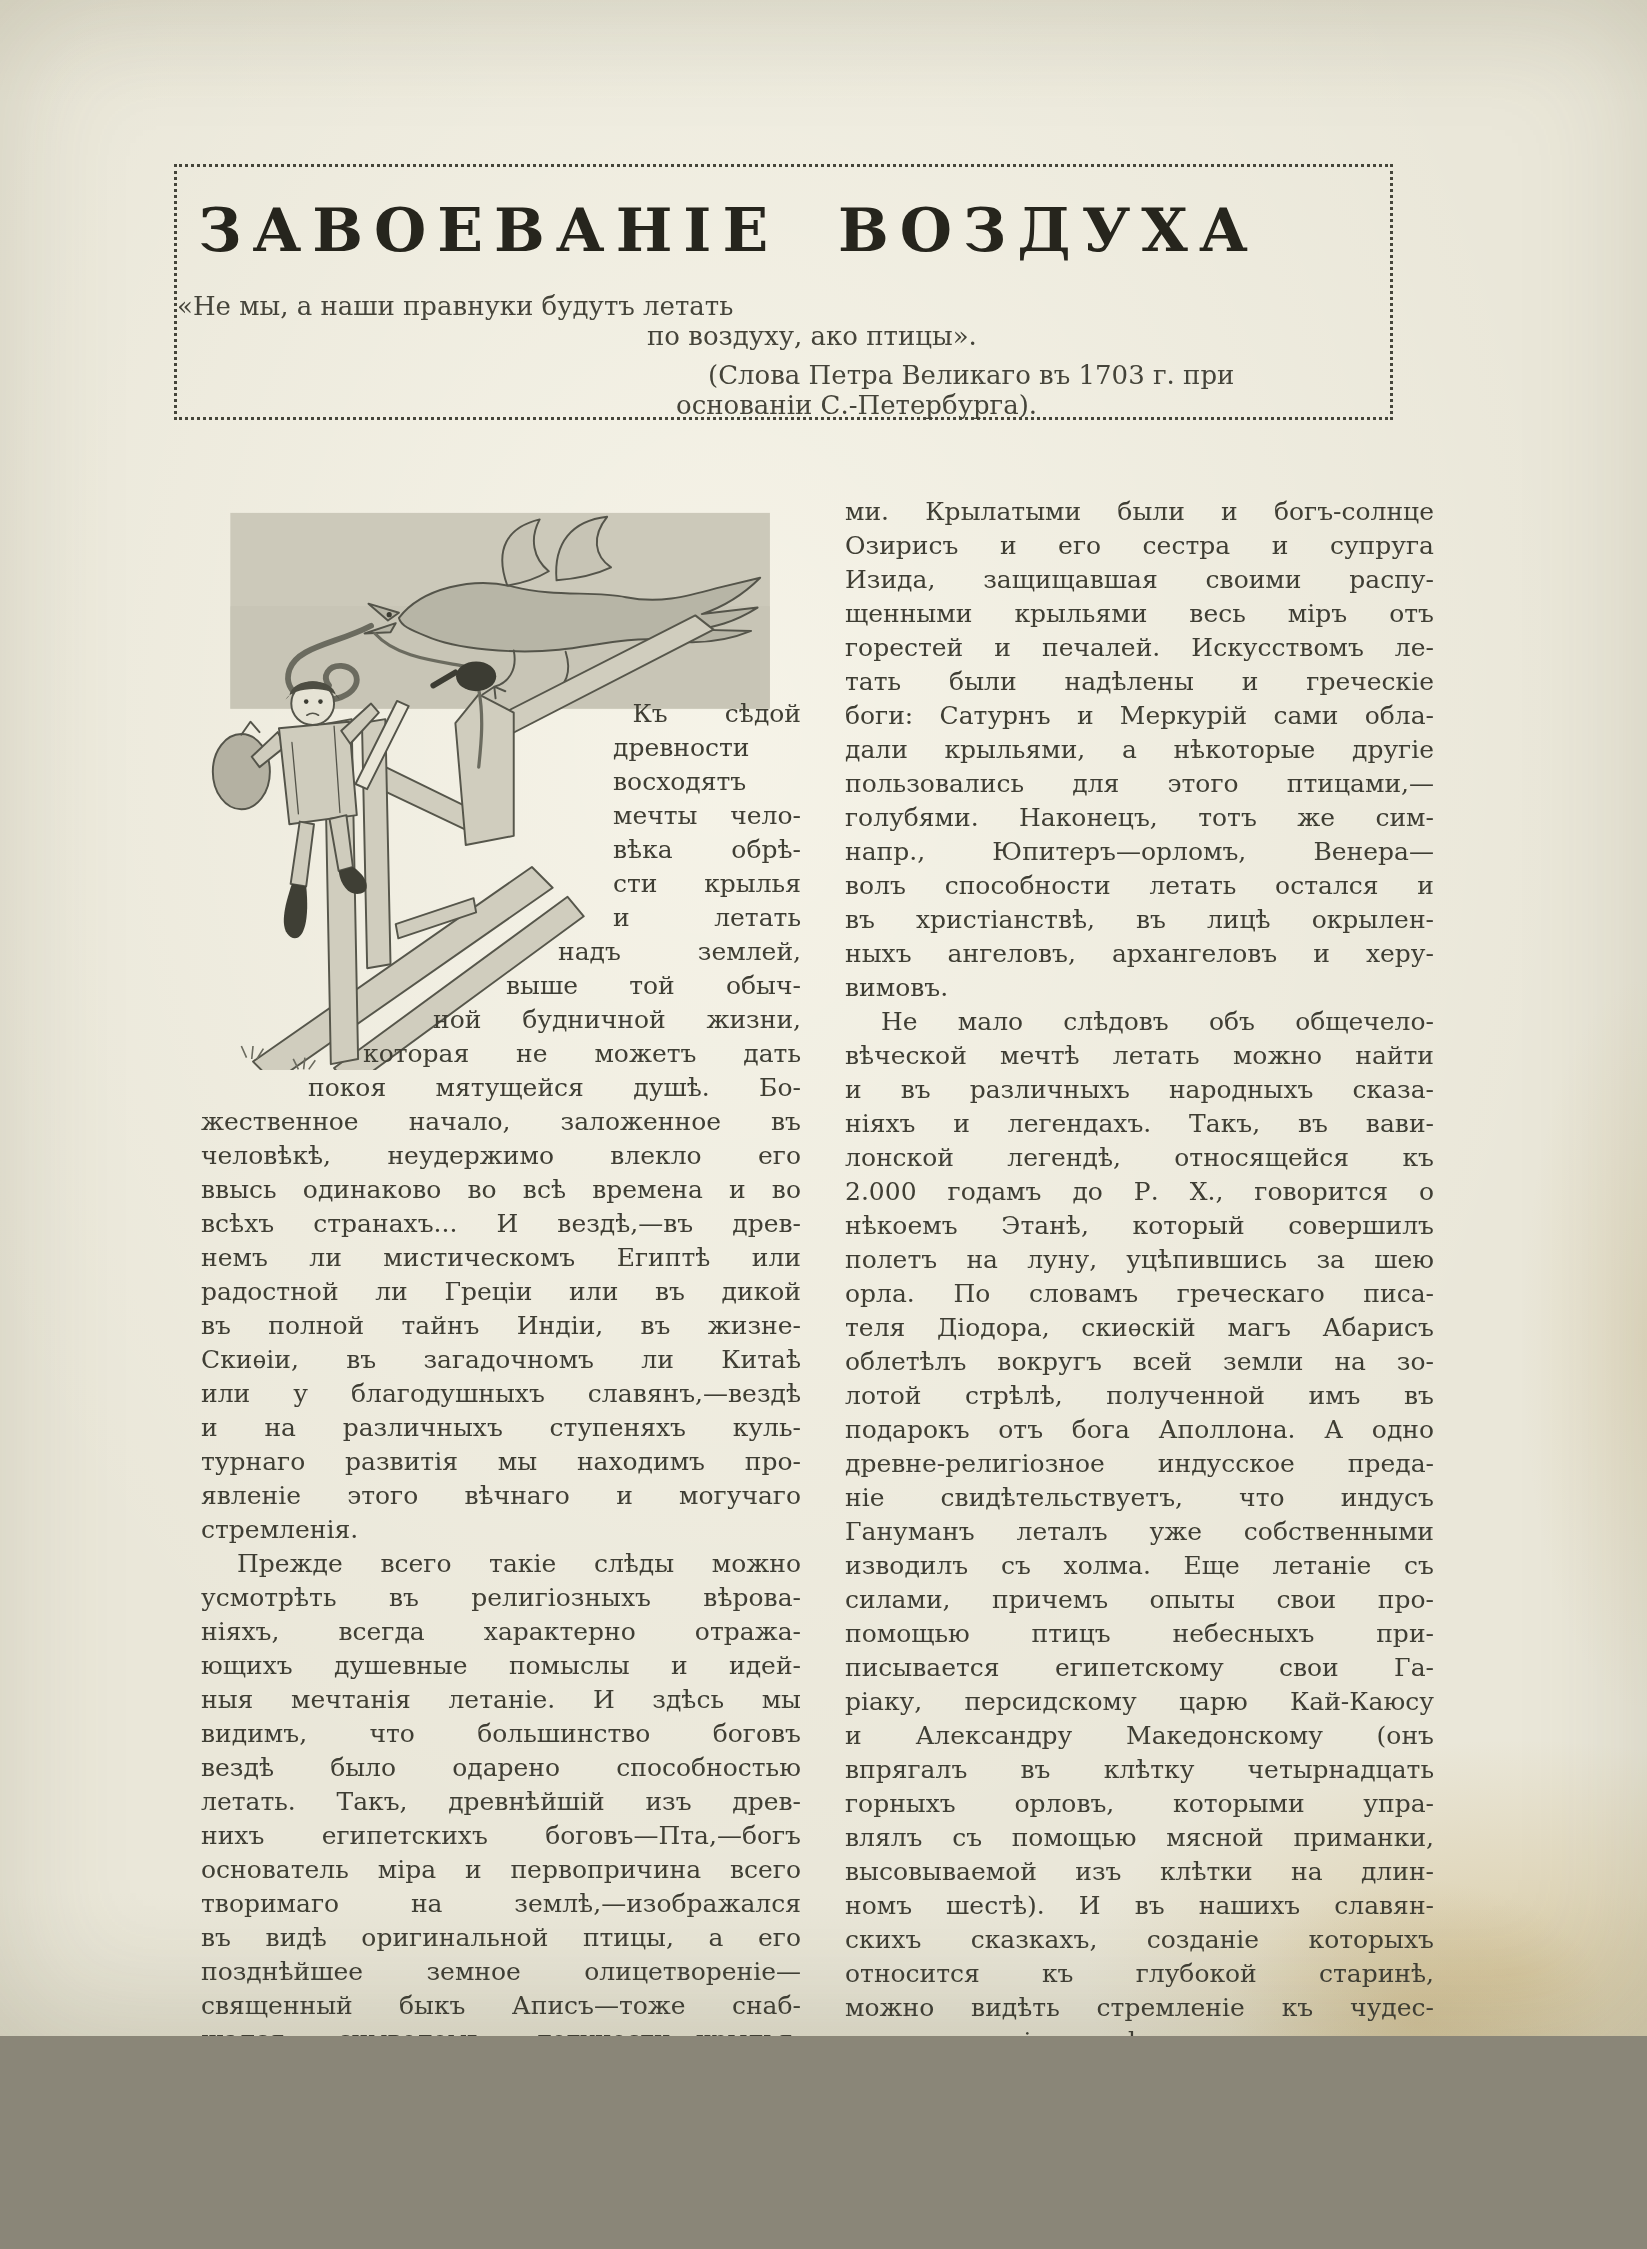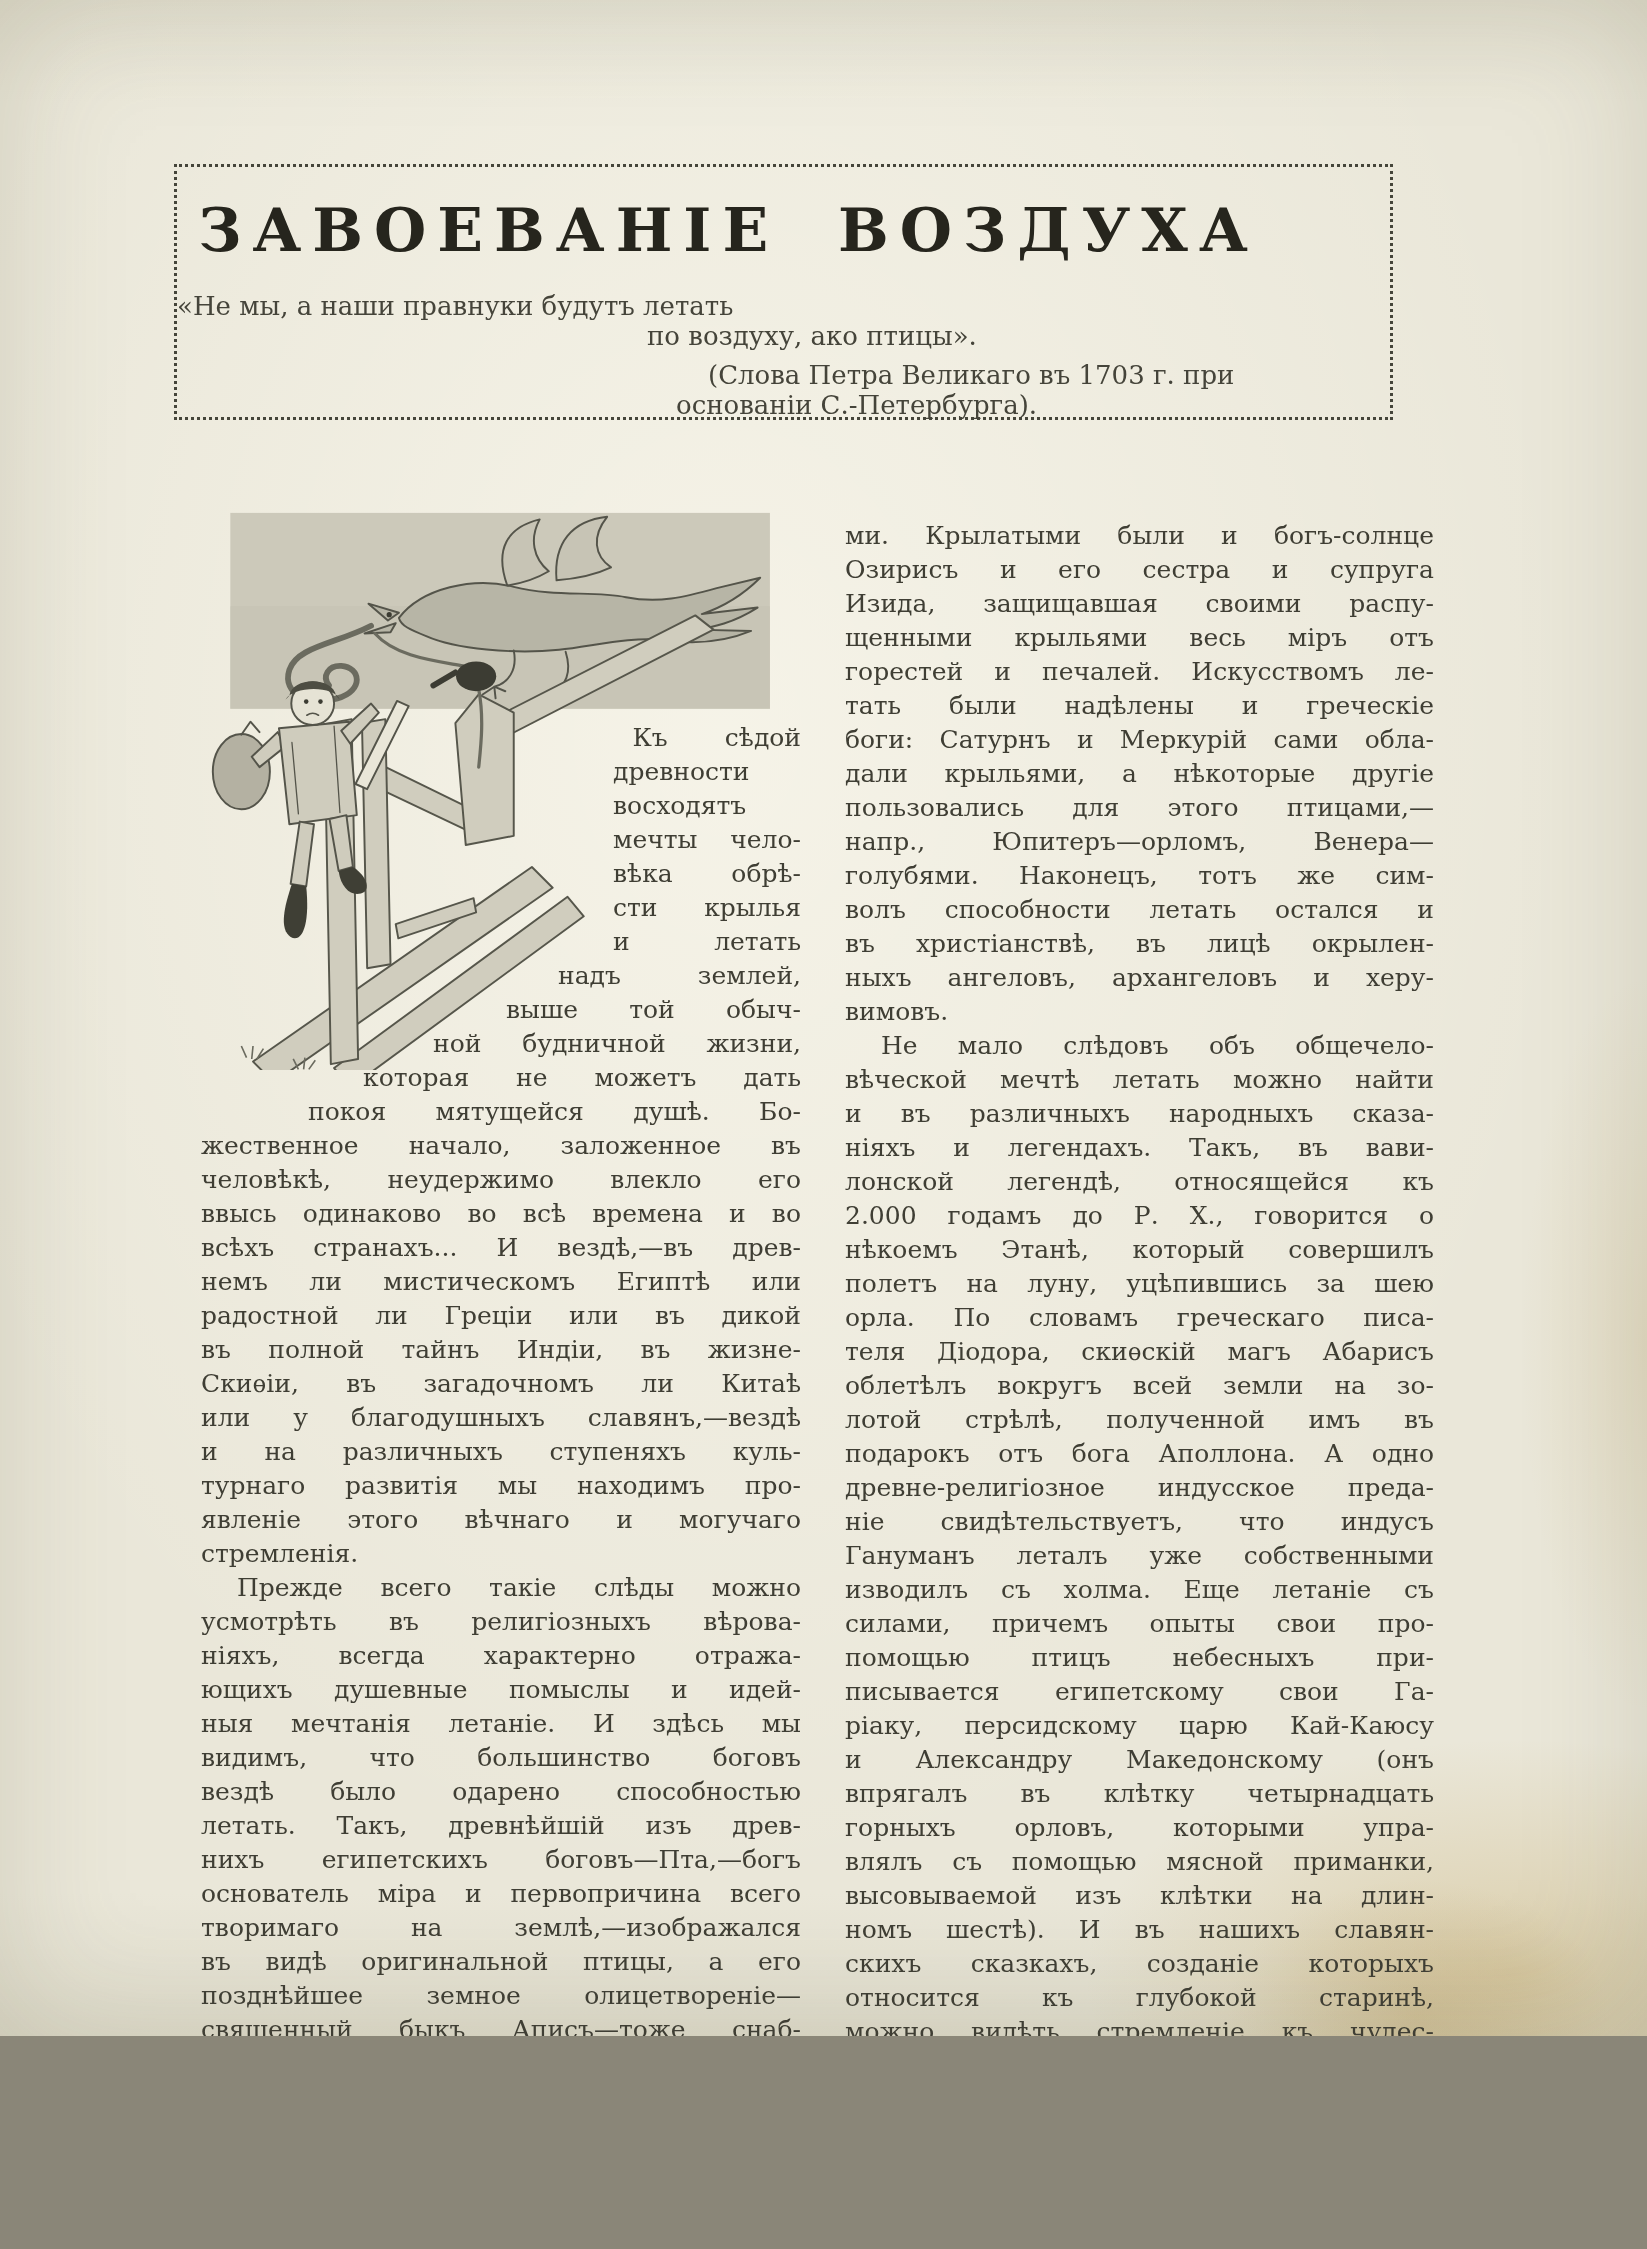--- a/index.html
+++ b/index.html
@@ -32,21 +32,21 @@
   .epigraph .line, .attribution .line{
     font-size:26px; line-height:30px; color:#45443a; text-align:left;
   }
   .epigraph .line:nth-child(1){}
   .epigraph .line:nth-child(2){margin-left:470px;}
   .attribution .line:nth-child(1){margin-left:531px;}
   .attribution .line:nth-child(2){margin-left:499px;}
   
   .illustration{position:absolute; left:201px; top:509px; width:571px; height:561px;}
   
-  .col{position:absolute; top:519px; color:#3f3e34; font-size:25px;}
+  .col{position:absolute; top:495px; color:#3f3e34; font-size:25px;}
   .col .line{line-height:34px; height:34px;}
   .j{text-align:justify; text-align-last:justify;}
   .pend{text-align-last:left;}
   .pfirst{text-indent:36px;}
   .col-left{left:201px; width:600px; padding-top:202px;}
   .col-right{left:845px; width:589px;}
   
   .col-left .line:nth-child(-n+7){margin-left:412px;}
   .col-left .line:nth-child(1){text-indent:19.5px;}
   .col-left .line:nth-child(8){margin-left:357px;}
@@ -173,22 +173,22 @@
   <div class="col col-right" id="col-right">
       <div class="line j">ми. Крылатыми были и богъ-солнце</div>
       <div class="line j">Озирисъ и его сестра и супруга</div>
       <div class="line j">Изида, защищавшая своими распу-</div>
       <div class="line j">щенными крыльями весь міръ отъ</div>
       <div class="line j">горестей и печалей. Искусствомъ ле-</div>
       <div class="line j">тать были надѣлены и греческіе</div>
       <div class="line j">боги: Сатурнъ и Меркурій сами обла-</div>
       <div class="line j">дали крыльями, а нѣкоторые другіе</div>
       <div class="line j">пользовались для этого птицами,—</div>
+      <div class="line j">голубями. Наконецъ, тотъ же сим-</div>
       <div class="line j">напр., Юпитеръ—орломъ, Венера—</div>
-      <div class="line j">голубями. Наконецъ, тотъ же сим-</div>
       <div class="line j">волъ способности летать остался и</div>
       <div class="line j">въ христіанствѣ, въ лицѣ окрылен-</div>
       <div class="line j">ныхъ ангеловъ, архангеловъ и херу-</div>
       <div class="line j pend">вимовъ.</div>
       <div class="line j pfirst">Не мало слѣдовъ объ общечело-</div>
       <div class="line j">вѣческой мечтѣ летать можно найти</div>
       <div class="line j">и въ различныхъ народныхъ сказа-</div>
       <div class="line j">ніяхъ и легендахъ. Такъ, въ вави-</div>
       <div class="line j">лонской легендѣ, относящейся къ</div>
       <div class="line j">2.000 годамъ до Р. Х., говорится о</div>

